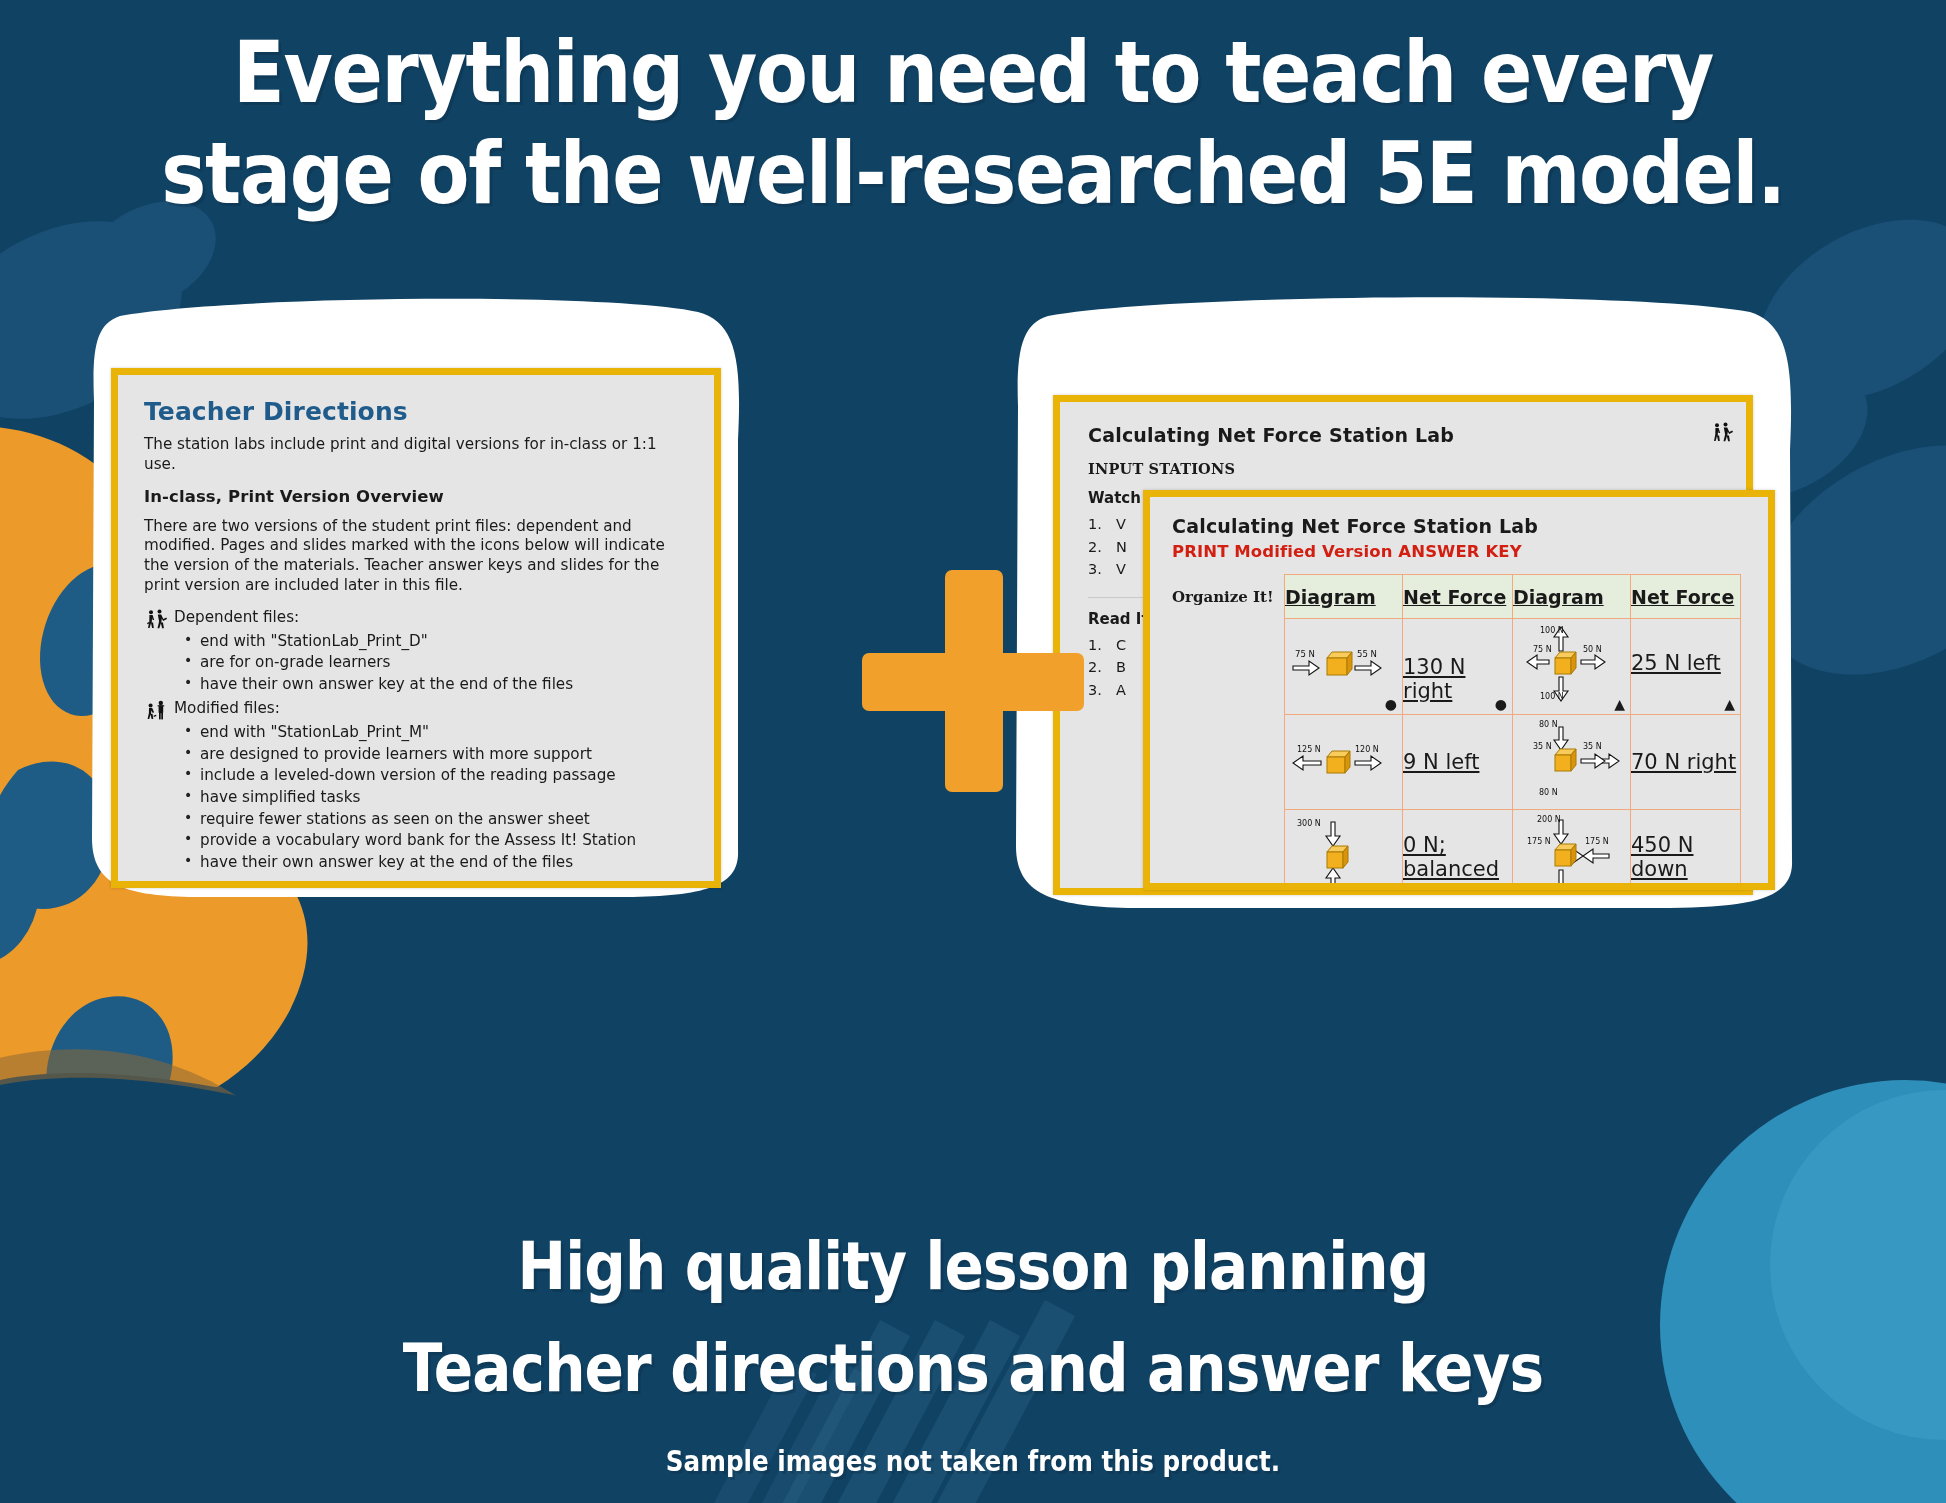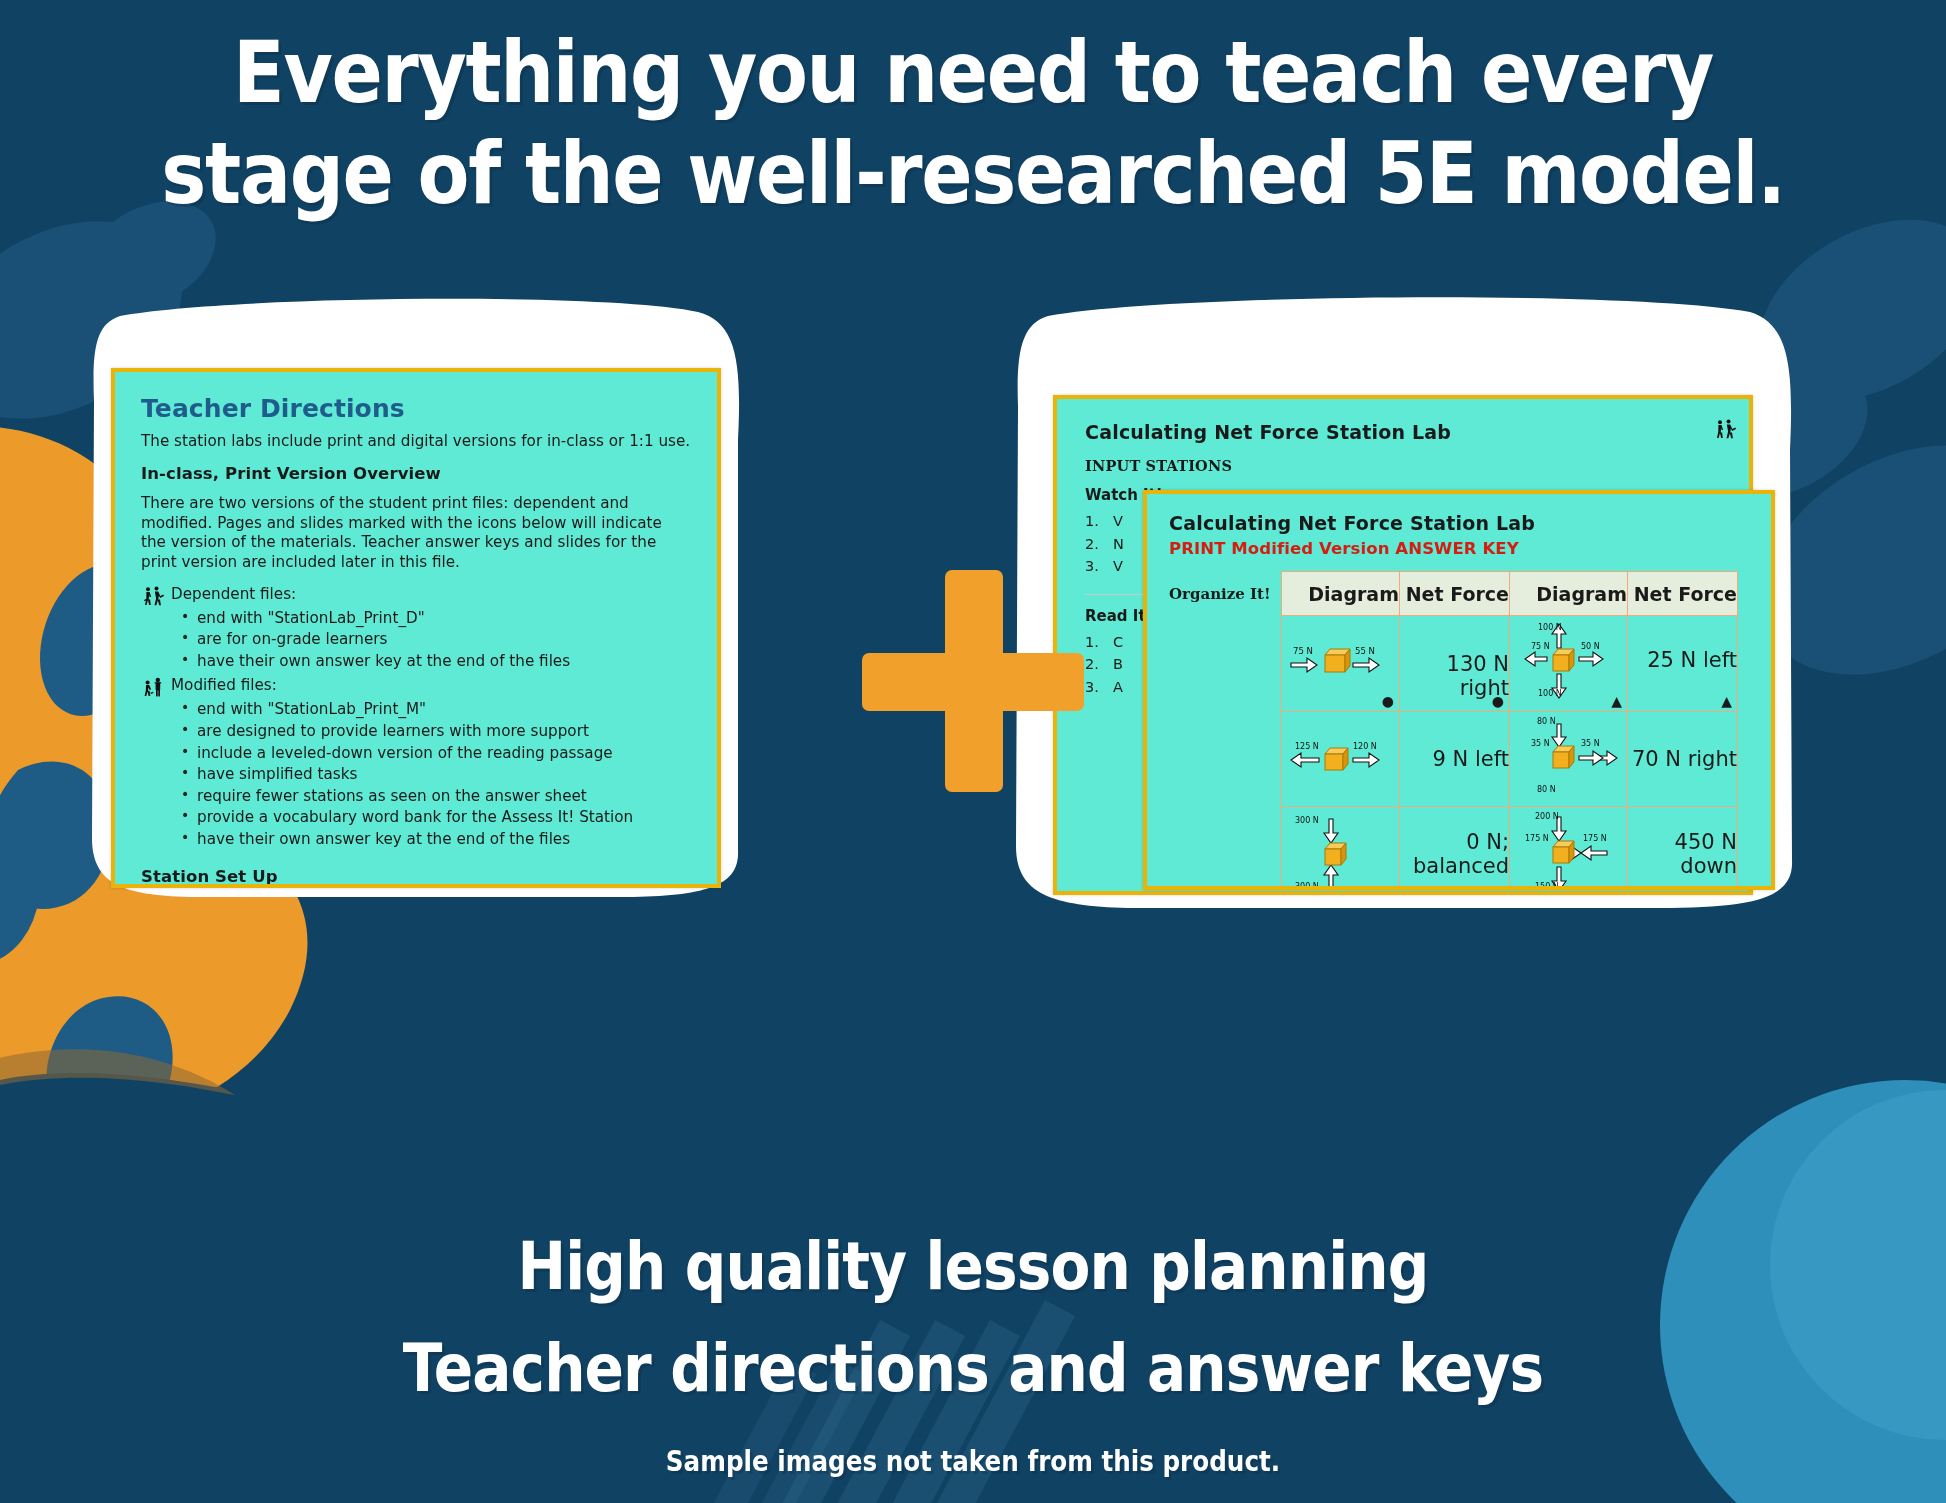--- a/index.html
+++ b/index.html
@@ -33,22 +33,22 @@
   .plus { position: absolute; left: 862px; top: 570px; width: 222px; height: 222px; z-index: 5; }
   .plus .bar { position: absolute; background: #F0A02B; border-radius: 7px; }
   .plus .h { left: 0; top: 83px; width: 222px; height: 58px; }
   .plus .v { top: 0; left: 83px; width: 58px; height: 222px; }
 
   
   .card { position: absolute; z-index: 3; }
   .card-blob { position: absolute; inset: 0; }
   .card-inner {
     position: absolute;
-    background: #5eead4;
-    border: 4px solid #eab308;
+    background: #e5e5e5;
+    border: 7px solid #eab308;
     box-shadow: 0 0 3px rgba(0,0,0,.18);
     overflow: hidden;
   }
 
   
   .doc { font-family: "DejaVu Sans", sans-serif; color: #1a1a1a; }
   .doc-h1 {
     color: #1F5C8B; font-weight: bold; font-size: 25px; letter-spacing: .1px;
     margin-bottom: 9px;
   }
@@ -76,21 +76,21 @@
   .r-ol li .num { width: 18px; flex: 0 0 18px; }
   .rule { height: 1px; background: #c9c9c9; margin: 16px 0 0 0; }
 
   
   .org-label {
     font-family: "DejaVu Serif", serif; font-weight: bold; font-size: 15px;
     margin-bottom: 8px;
   }
   table.org { border-collapse: collapse; table-layout: fixed; }
   table.org th, table.org td {
-    border: 1px solid #F2A97E; text-align: right; vertical-align: middle;
+    border: 1px solid #F2A97E; text-align: left; vertical-align: middle; text-decoration: underline;
   }
   table.org th {
     background: #E5EEDC; font-weight: bold; font-size: 19px; height: 44px;
     font-family: "DejaVu Sans", sans-serif;
   }
   table.org td { height: 92px; font-size: 21px; font-family:"DejaVu Sans", sans-serif; line-height:1.16; }
   .col-d { width: 118px; }
   .col-n { width: 110px; }
   .cellwrap { position: relative; width:100%; height:100%; }
   .mark { position: absolute; right: 5px; bottom: 3px; font-size: 14px; line-height: 1; }

